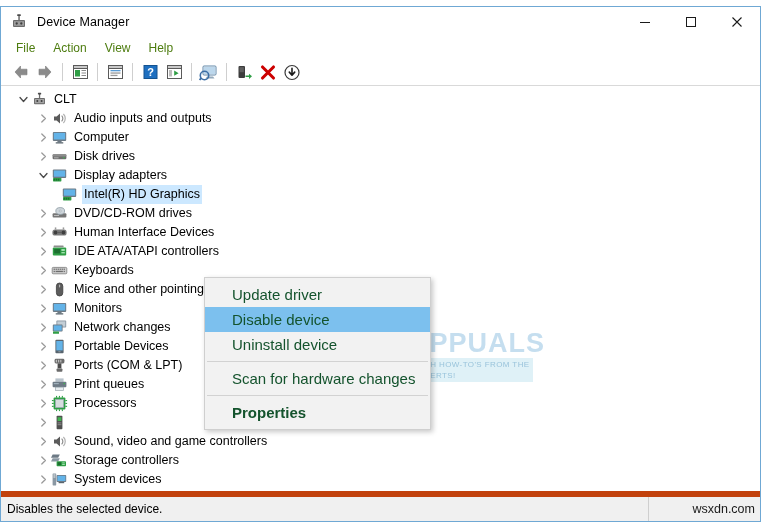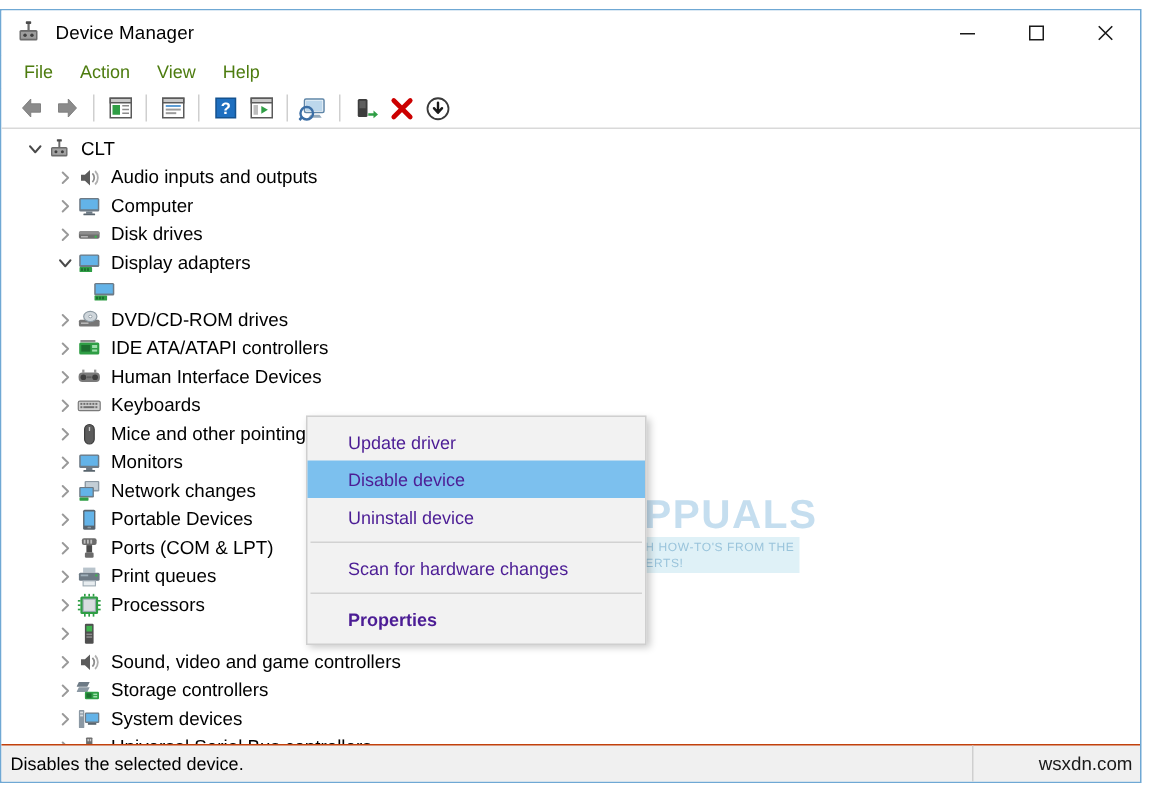--- a/index.html
+++ b/index.html
@@ -155,21 +155,21 @@
   }
   .trow.selected .tlabel {
     background: #cce8ff;
   }
 
   
   .statusbar {
     height: 24px;
     flex: 0 0 24px;
     background: #f0f0f0;
-    border-top: 1px solid #c2410c;
+    border-top: 6px solid #c2410c;
     display: flex;
     align-items: center;
     position: relative;
   }
   .status-text {
     font-size: 12px;
     color: #000;
     padding-left: 6px;
   }
   .status-right {
@@ -199,22 +199,22 @@
     box-shadow: 2px 2px 5px rgba(0,0,0,0.22);
     z-index: 40;
     padding: 4px 0 4px 0;
     box-sizing: border-box;
   }
   .ctxitem {
     height: 25px;
     display: flex;
     align-items: center;
     padding-left: 27px;
-    font-size: 12px;
-    color: #4c1d95;
+    font-size: 15px;
+    color: #14532d;
     white-space: nowrap;
     cursor: default;
     position: relative;
     z-index: 2;
   }
   .ctxitem.hi {
     background: #7cc0ee;
   }
   .ctxitem.bold { font-weight: bold; }
   .ctxsep {
@@ -492,74 +492,75 @@
         <span class="ticon">
           <svg width="17" height="17" viewBox="0 0 17 17">
             <rect x="1.8" y="2.6" width="13.4" height="8.4" rx="1" fill="#6d7a85"></rect>
             <rect x="2.8" y="3.5" width="11.4" height="6.2" fill="#63b3e8"></rect>
             <rect x="2" y="11" width="8.4" height="3.4" rx=".6" fill="#2f9e45"></rect>
             <rect x="3" y="11.8" width="1.3" height="1.8" fill="#1d6f30"></rect>
             <rect x="5" y="11.8" width="1.3" height="1.8" fill="#1d6f30"></rect>
             <rect x="7" y="11.8" width="1.3" height="1.8" fill="#1d6f30"></rect>
           </svg>
         </span>
+        <span class="tlabel">Intel(R) HD Graphics</span>
       </div>
 
       <div class="trow" style="padding-left:34px">
         <span class="chev">
           <svg width="9" height="9" viewBox="0 0 9 9">
               <path d="M2.8 1 L6.4 4.5 L2.8 8" fill="none" stroke="#9a9a9a" stroke-width="1.3" stroke-linecap="round" stroke-linejoin="round"></path>
             </svg>
         </span>
         <span class="ticon">
           <svg width="17" height="17" viewBox="0 0 17 17">
             <rect x="1.6" y="8.2" width="13.8" height="4.4" rx="1" fill="#767676"></rect>
             <rect x="3" y="10" width="5" height="0.9" fill="#c4c4c4"></rect>
             <ellipse cx="9.2" cy="6" rx="4.4" ry="3.4" fill="#cfd6db" stroke="#8d9aa3" stroke-width=".8"></ellipse>
             <ellipse cx="9.2" cy="6" rx="1.1" ry=".9" fill="#ffffff" stroke="#8d9aa3" stroke-width=".6"></ellipse>
           </svg>
         </span>
         <span class="tlabel">DVD/CD-ROM drives</span>
-      </div>
-
-      <div class="trow" style="padding-left:34px">
-        <span class="chev">
-          <svg width="9" height="9" viewBox="0 0 9 9">
-              <path d="M2.8 1 L6.4 4.5 L2.8 8" fill="none" stroke="#9a9a9a" stroke-width="1.3" stroke-linecap="round" stroke-linejoin="round"></path>
-            </svg>
-        </span>
-        <span class="ticon">
-          <svg width="17" height="17" viewBox="0 0 17 17">
-            <rect x="1.8" y="4.4" width="13.4" height="8" rx="1" fill="#2f9e45"></rect>
-            <rect x="3.2" y="6" width="6" height="4.4" fill="#1d6f30"></rect>
-            <rect x="10.4" y="6" width="3.4" height="2" fill="#9fe0ad"></rect>
-            <rect x="10.4" y="9" width="3.4" height="1.4" fill="#9fe0ad"></rect>
-            <rect x="2.6" y="2.6" width="10" height="1.6" rx=".4" fill="#8d8d8d"></rect>
-          </svg>
-        </span>
-        <span class="tlabel">IDE ATA/ATAPI controllers</span>
       </div>
 
       <div class="trow" style="padding-left:34px">
         <span class="chev">
           <svg width="9" height="9" viewBox="0 0 9 9">
               <path d="M2.8 1 L6.4 4.5 L2.8 8" fill="none" stroke="#9a9a9a" stroke-width="1.3" stroke-linecap="round" stroke-linejoin="round"></path>
             </svg>
         </span>
         <span class="ticon">
           <svg width="17" height="17" viewBox="0 0 17 17">
             <rect x="1.4" y="5.4" width="14.2" height="6.2" rx="2.6" fill="#7a7a7a"></rect>
             <circle cx="4.6" cy="8.5" r="1.9" fill="#3f3f3f"></circle>
             <circle cx="12.4" cy="8.5" r="1.9" fill="#3f3f3f"></circle>
             <rect x="7" y="7.9" width="3" height="1.2" fill="#5e5e5e"></rect>
             <rect x="3.8" y="3.4" width="1.5" height="2.2" fill="#9a9a9a"></rect>
             <rect x="11.7" y="3.4" width="1.5" height="2.2" fill="#9a9a9a"></rect>
           </svg>
         </span>
         <span class="tlabel">Human Interface Devices</span>
+      </div>
+
+      <div class="trow" style="padding-left:34px">
+        <span class="chev">
+          <svg width="9" height="9" viewBox="0 0 9 9">
+              <path d="M2.8 1 L6.4 4.5 L2.8 8" fill="none" stroke="#9a9a9a" stroke-width="1.3" stroke-linecap="round" stroke-linejoin="round"></path>
+            </svg>
+        </span>
+        <span class="ticon">
+          <svg width="17" height="17" viewBox="0 0 17 17">
+            <rect x="1.8" y="4.4" width="13.4" height="8" rx="1" fill="#2f9e45"></rect>
+            <rect x="3.2" y="6" width="6" height="4.4" fill="#1d6f30"></rect>
+            <rect x="10.4" y="6" width="3.4" height="2" fill="#9fe0ad"></rect>
+            <rect x="10.4" y="9" width="3.4" height="1.4" fill="#9fe0ad"></rect>
+            <rect x="2.6" y="2.6" width="10" height="1.6" rx=".4" fill="#8d8d8d"></rect>
+          </svg>
+        </span>
+        <span class="tlabel">IDE ATA/ATAPI controllers</span>
       </div>
 
       <div class="trow" style="padding-left:34px">
         <span class="chev">
           <svg width="9" height="9" viewBox="0 0 9 9">
               <path d="M2.8 1 L6.4 4.5 L2.8 8" fill="none" stroke="#9a9a9a" stroke-width="1.3" stroke-linecap="round" stroke-linejoin="round"></path>
             </svg>
         </span>
         <span class="ticon">
           <svg width="17" height="17" viewBox="0 0 17 17">

